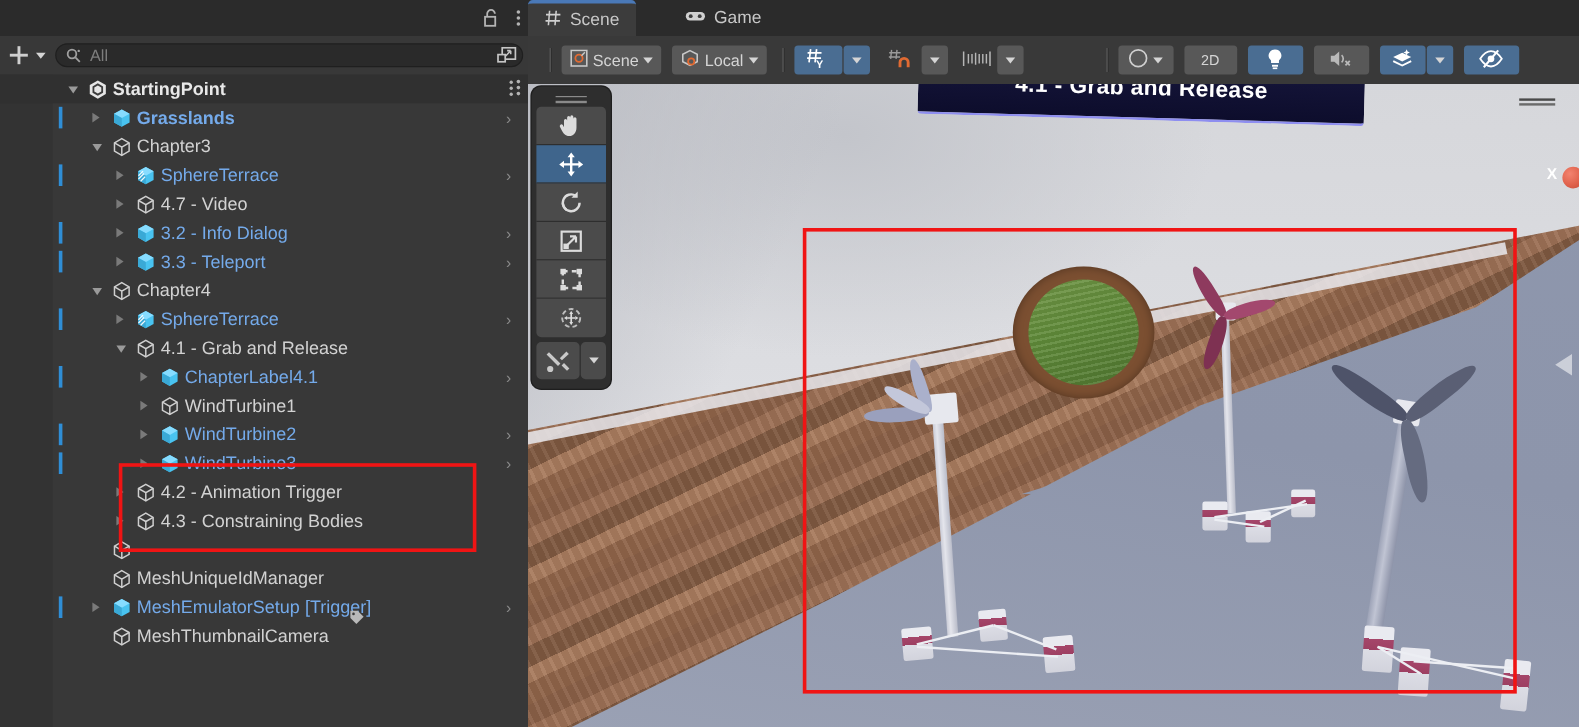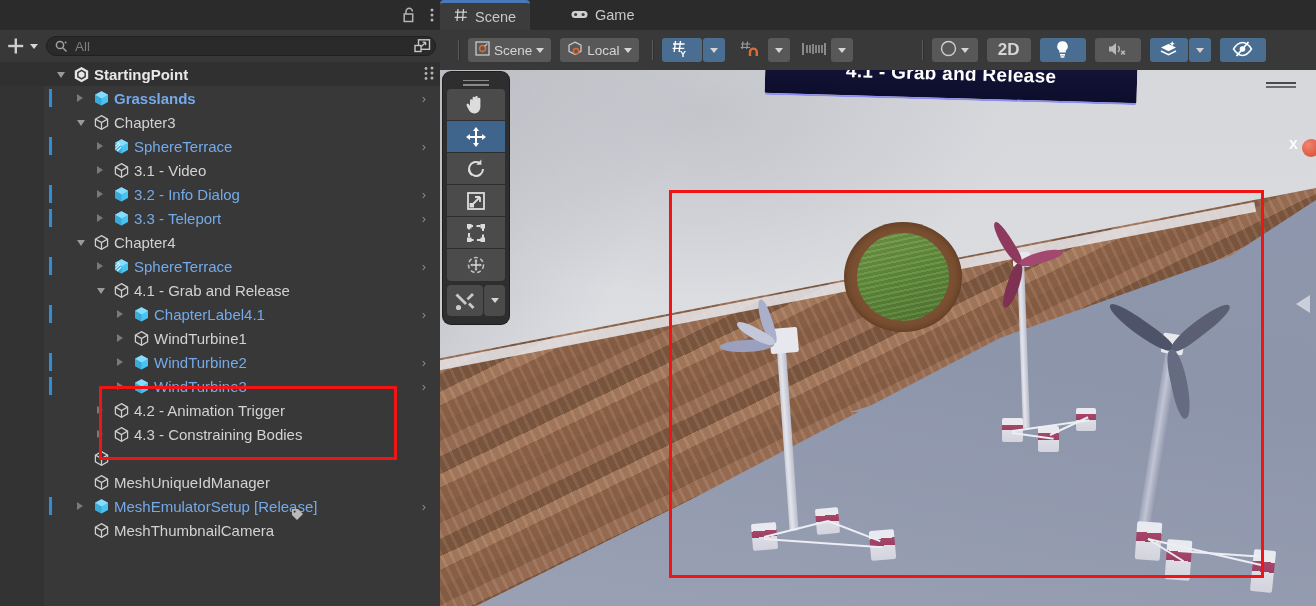--- a/index.html
+++ b/index.html
@@ -425,21 +425,21 @@
             <div class="row-chevron">›</div>
           </div>
           <div class="row">
             <div class="tri tri-right" style="left: 97px; top: 7.5px;"></div>
             <div class="row-icon" style="left: 113px;">
               <svg width="17" height="17" viewBox="0 0 17 17">
                 <path d="M8.5 1.6 L14.6 5.1 V11.9 L8.5 15.4 L2.4 11.9 V5.1 Z" fill="none" stroke="#cfcfcf" stroke-width="1.25"></path>
                 <path d="M2.4 5.1 L8.5 8.6 14.6 5.1 M8.5 8.6 V15.4" fill="none" stroke="#cfcfcf" stroke-width="1.25"></path>
               </svg>
             </div>
-            <div class="row-label" style="left: 134px;">3.1 - Video</div>
+            <div class="row-label" style="left: 134px;">4.7 - Video</div>
           </div>
           <div class="row">
             <div class="prefab-bar"></div>
             <div class="tri tri-right" style="left: 97px; top: 7.5px;"></div>
             <div class="row-icon" style="left: 113px;">
               <svg width="17" height="17" viewBox="0 0 17 17">
                 <path d="M8.5 1.2 L15 4.8 V12 L8.5 15.6 L2 12 V4.8 Z" fill="#49c3f0"></path>
                 <path d="M8.5 1.2 L15 4.8 8.5 8.4 2 4.8 Z" fill="#86dcff"></path>
                 <path d="M8.5 8.4 V15.6 L2 12 V4.8 Z" fill="#3aa9d6"></path>
               </svg>
@@ -587,21 +587,21 @@
           <div class="row">
             <div class="prefab-bar"></div>
             <div class="tri tri-right" style="left: 77px; top: 7.5px;"></div>
             <div class="row-icon" style="left: 93px;">
               <svg width="17" height="17" viewBox="0 0 17 17">
                 <path d="M8.5 1.2 L15 4.8 V12 L8.5 15.6 L2 12 V4.8 Z" fill="#49c3f0"></path>
                 <path d="M8.5 1.2 L15 4.8 8.5 8.4 2 4.8 Z" fill="#86dcff"></path>
                 <path d="M8.5 8.4 V15.6 L2 12 V4.8 Z" fill="#3aa9d6"></path>
               </svg>
             </div>
-            <div class="row-label blue" style="left: 114px;">MeshEmulatorSetup [Release]</div>
+            <div class="row-label blue" style="left: 114px;">MeshEmulatorSetup [Trigger]</div>
             <div class="tag-icon" style="left: 114px; margin-left: 0px;">
               <svg width="13" height="13" viewBox="0 0 13 13" style="position:absolute;left:177px;top:2px;">
                 <path d="M1 1 h6 l5 5 -6 6 -5 -5 Z" fill="#b9b9b9"></path>
                 <circle cx="3.6" cy="3.6" r="1.1" fill="#3c3c3c"></circle>
               </svg>
             </div>
             <div class="row-chevron">›</div>
           </div>
           <div class="row">
             <div class="row-icon" style="left: 93px;">
@@ -726,21 +726,21 @@
         <span>
           <svg width="17" height="17" viewBox="0 0 17 17">
             <circle cx="8.5" cy="8.5" r="7" fill="none" stroke="#cfcfcf" stroke-width="1.4"></circle>
             <path d="M8.5 1.5 a7 7 0 0 0 0 14 a5 5 0 0 1 0 -14" fill="#cfcfcf"></path>
           </svg>
         </span>
         <span class="caret"></span>
       </div>
 
       <div class="tb-btn" style="margin-left:8px;width:44px;">
-        <span style="font-size:17px;font-weight:bold;">2D</span>
+        <span style="font-size:12px;font-weight:normal;">2D</span>
       </div>
 
       <div class="tb-btn on" style="margin-left:8px;width:46px;">
         <span>
           <svg width="15" height="18" viewBox="0 0 15 18">
             <path d="M7.5 1.2 a5.2 5.2 0 0 1 3.3 9.3 v2.1 h-6.6 v-2.1 A5.2 5.2 0 0 1 7.5 1.2 Z" fill="#ffffff"></path>
             <rect x="5" y="14" width="5" height="1.6" fill="#ffffff"></rect>
             <rect x="5.6" y="16.2" width="3.8" height="1.5" fill="#ffffff"></rect>
           </svg>
         </span>

